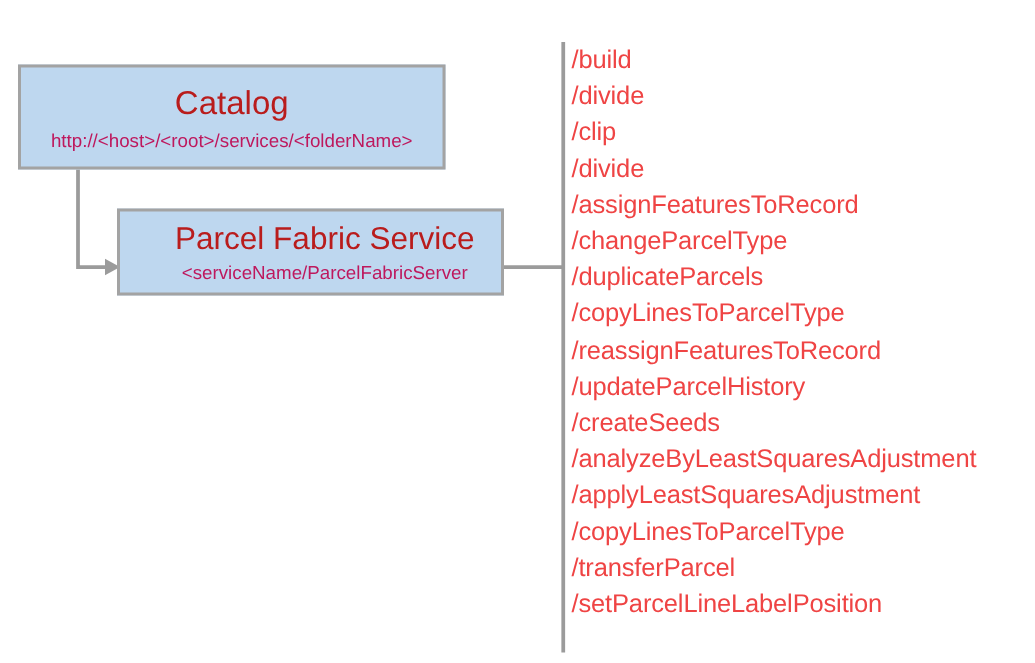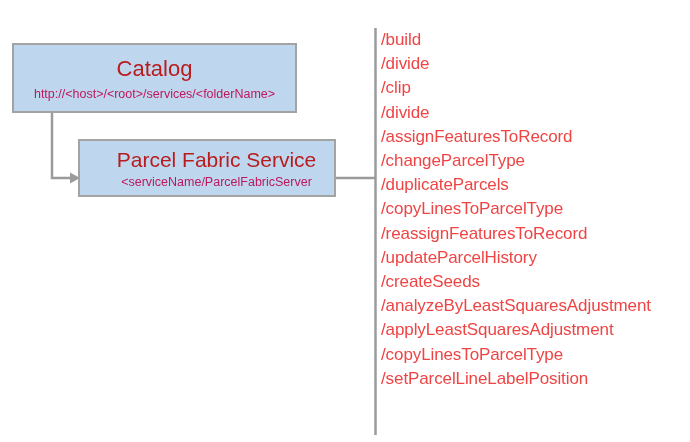--- a/index.html
+++ b/index.html
@@ -124,16 +124,17 @@
     <div class="operation-item">/assignFeaturesToRecord</div>
     <div class="operation-item">/changeParcelType</div>
     <div class="operation-item">/duplicateParcels</div>
     <div class="operation-item">/copyLinesToParcelType</div>
     <div class="operation-item">/reassignFeaturesToRecord</div>
     <div class="operation-item">/updateParcelHistory</div>
     <div class="operation-item">/createSeeds</div>
     <div class="operation-item">/analyzeByLeastSquaresAdjustment</div>
     <div class="operation-item">/applyLeastSquaresAdjustment</div>
     <div class="operation-item">/copyLinesToParcelType</div>
+    <div class="operation-item">/transferParcel</div>
     <div class="operation-item">/setParcelLineLabelPosition</div>
   </div>
 
 </div>
 
 </body></html>

